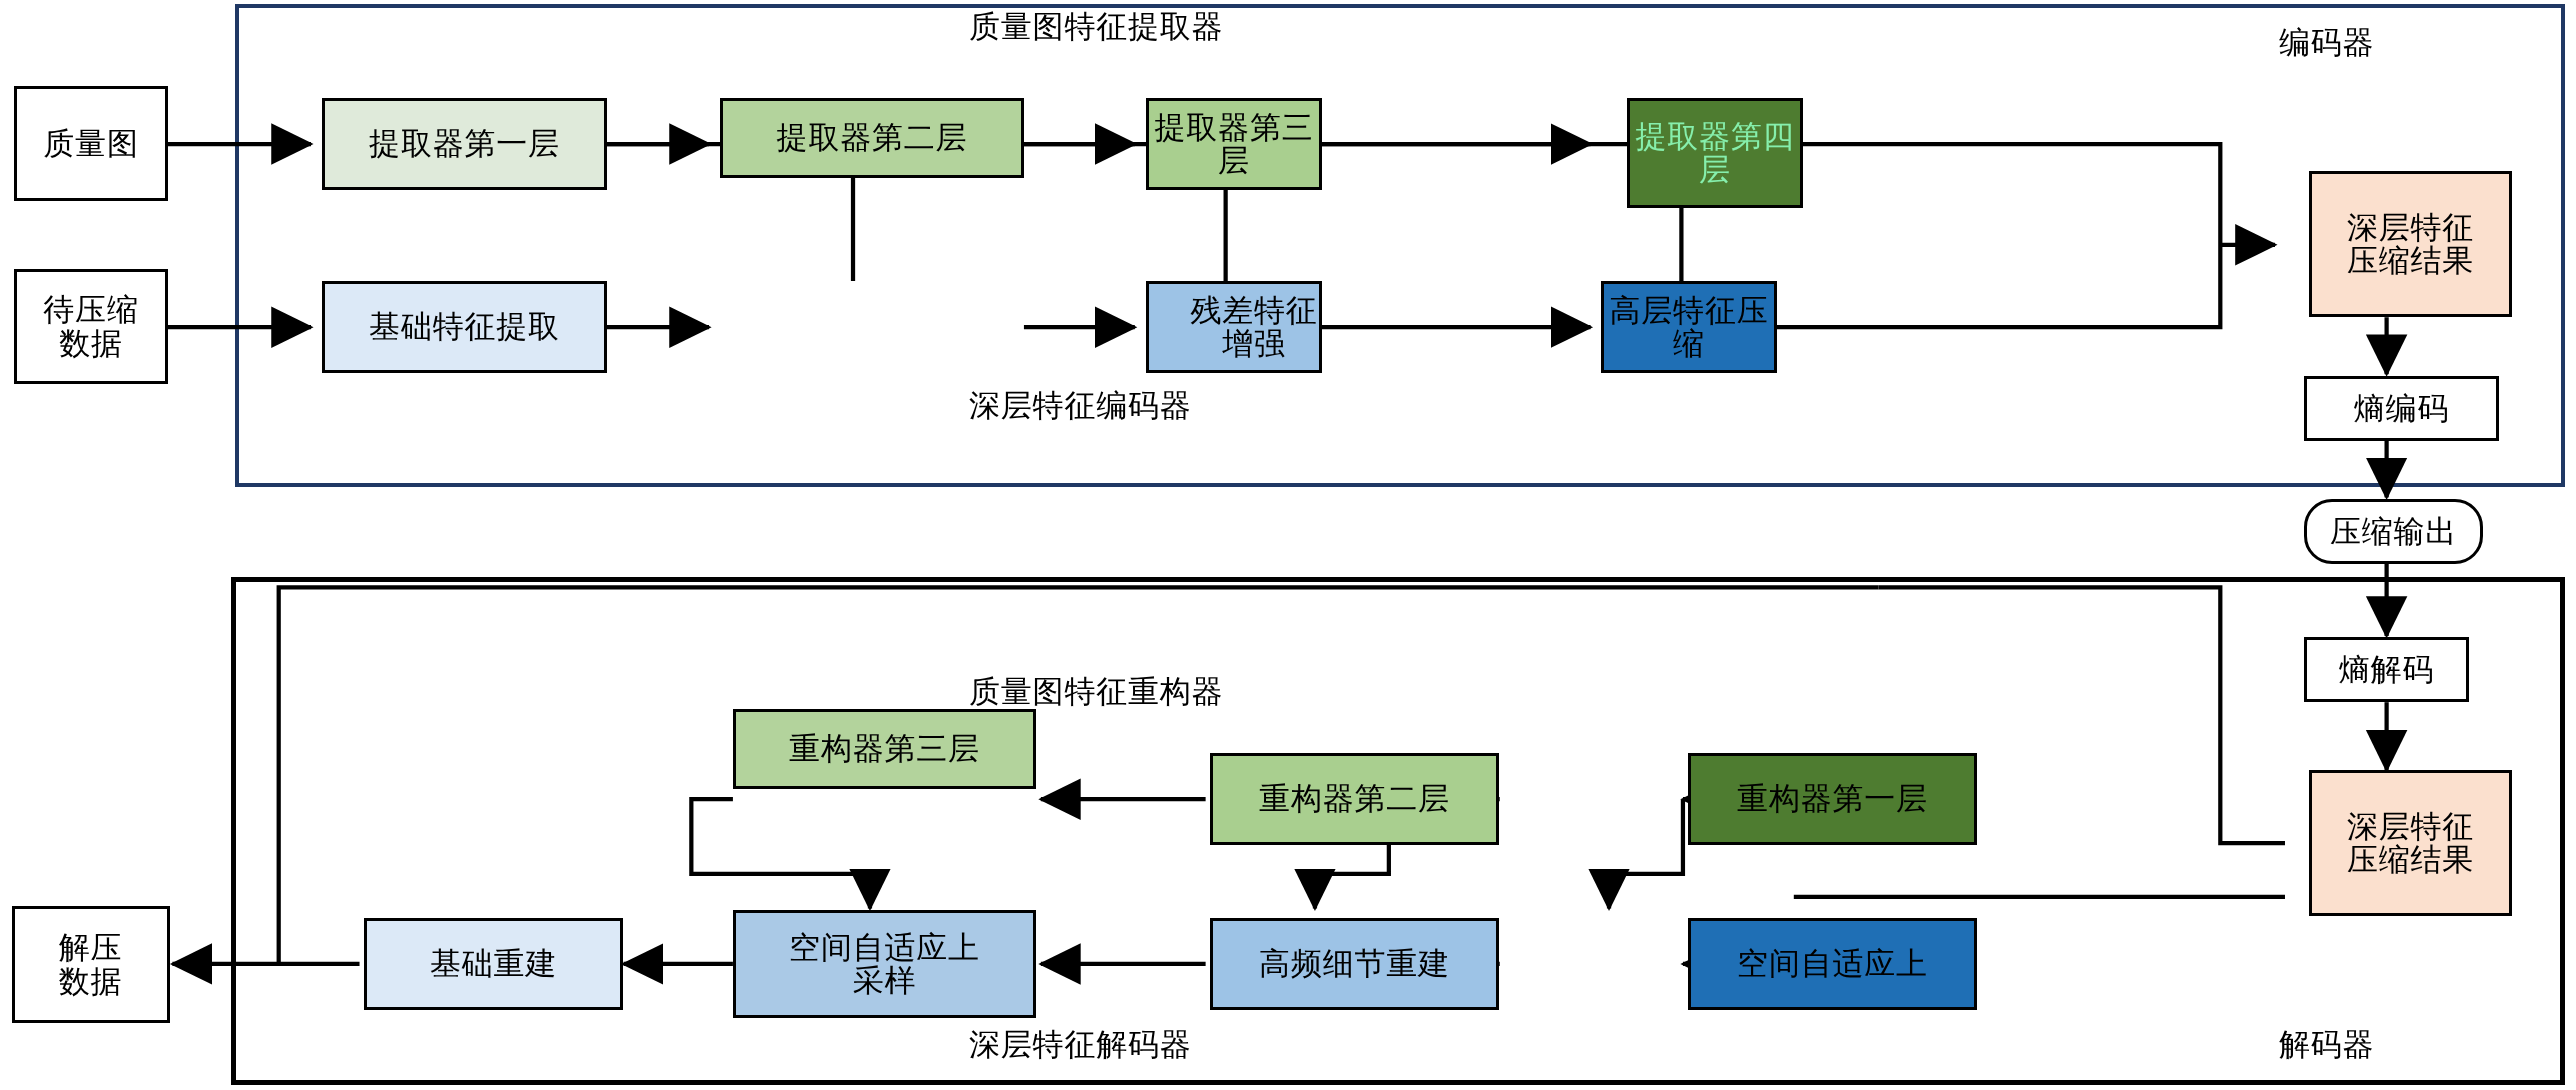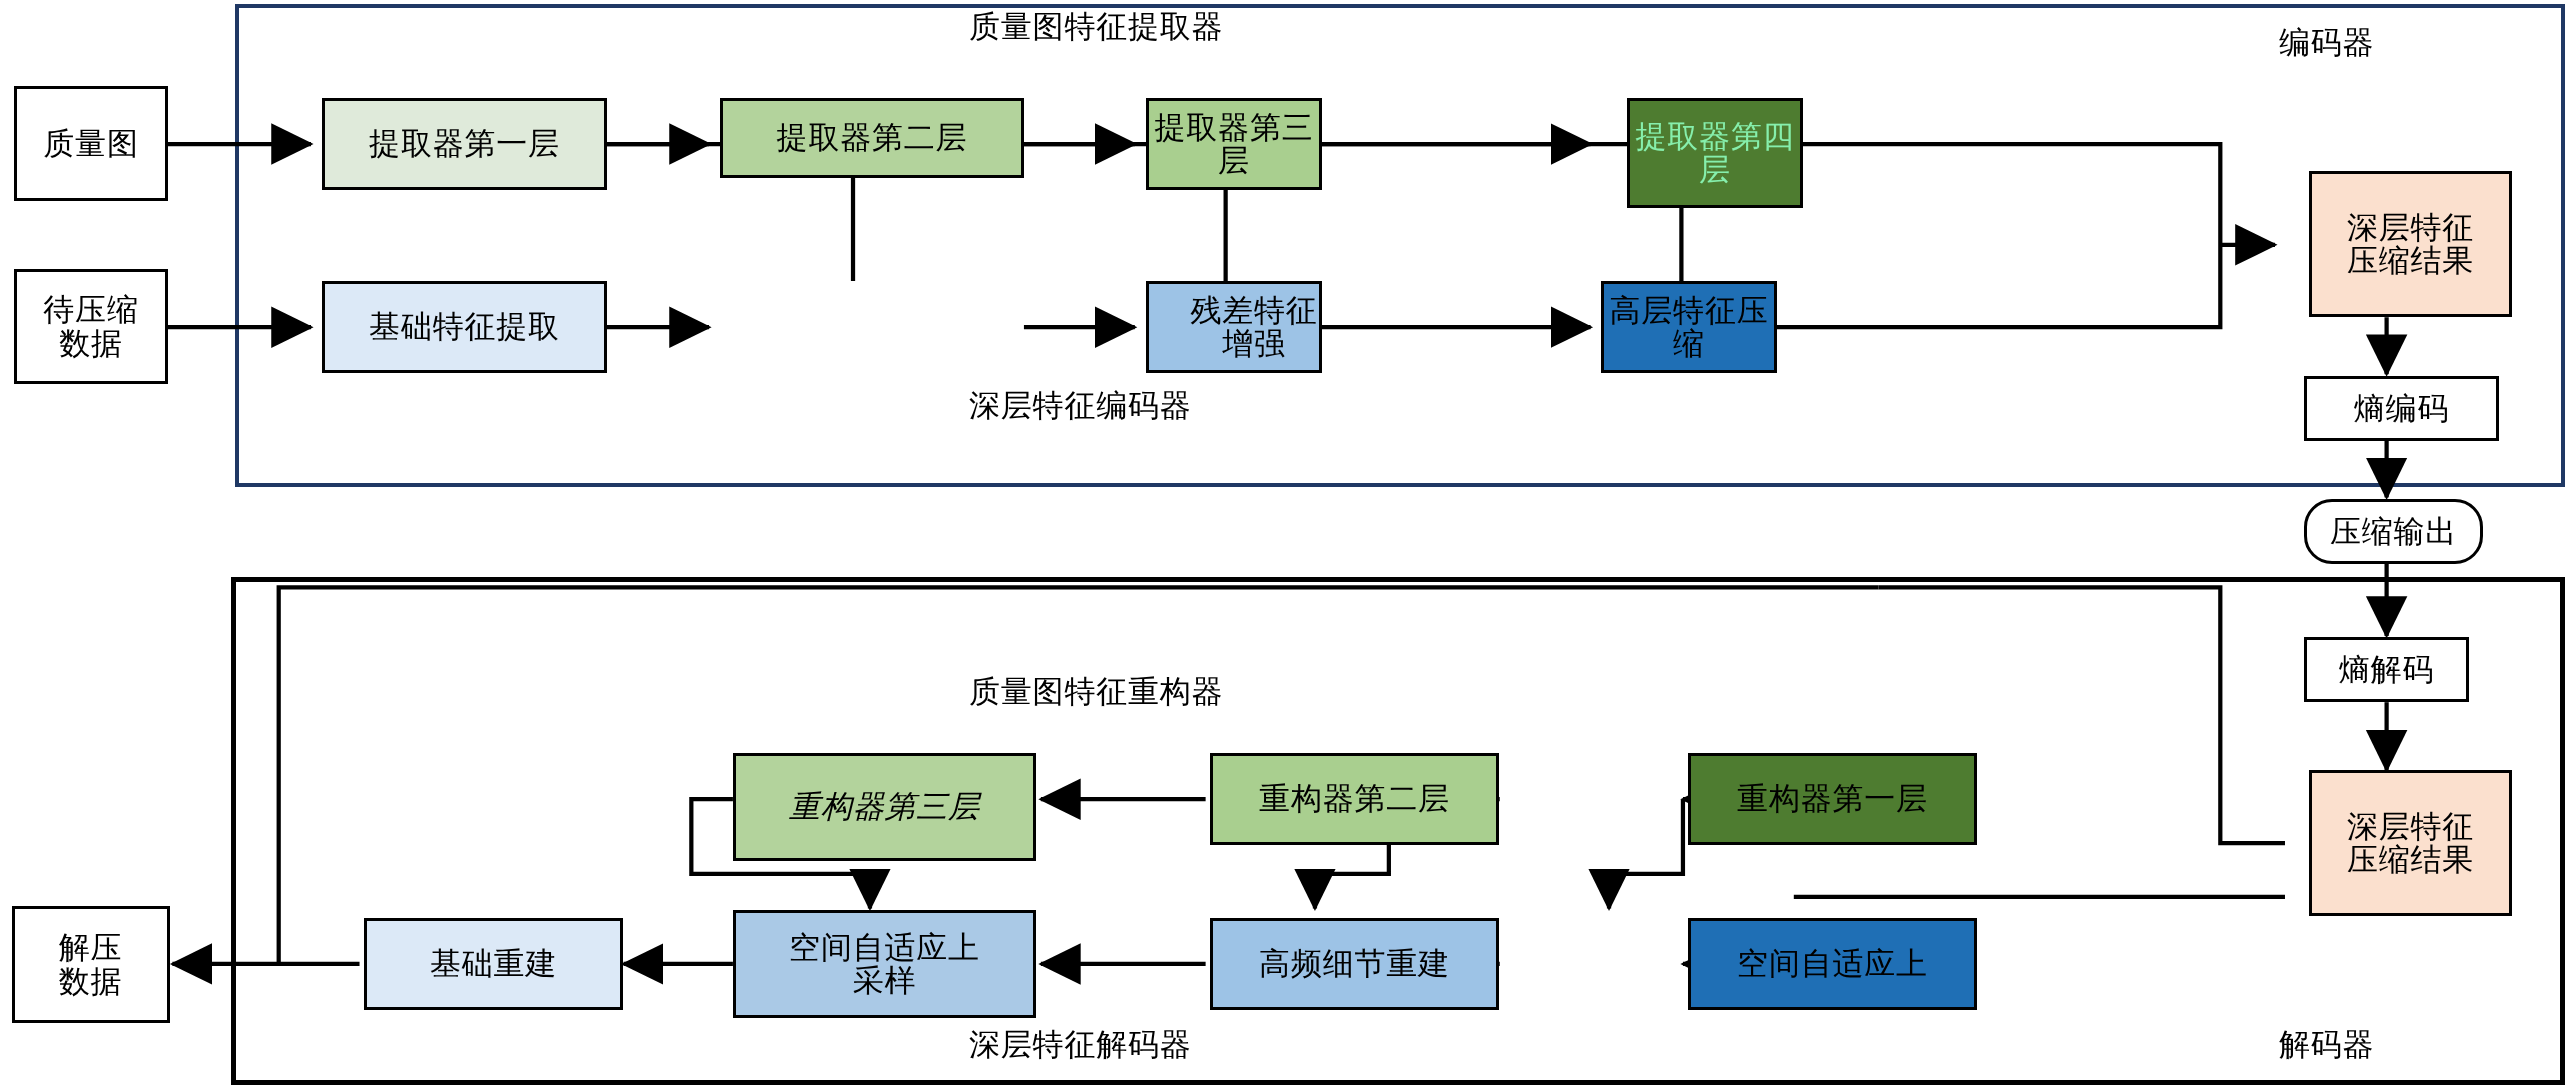--- a/index.html
+++ b/index.html
@@ -119,21 +119,21 @@
 
   <div class="node plain" style="left:2304px;top:376px;width:195px;height:65px;">熵编码</div>
 
   <div class="node plain" style="left:2304px;top:499px;width:179px;height:65px;border-radius:28px;">压缩输出</div>
 
   <div class="node plain" style="left:2304px;top:637px;width:165px;height:65px;">熵解码</div>
 
   <div class="node peach" style="left:2285px;top:770px;width:203px;height:146px;white-space:pre-line;">深层特征
 压缩结果</div>
 
-  <div class="node g2" style="left:733px;top:753px;width:303px;height:108px;font-style:italic;">重构器第三层</div>
+  <div class="node g2" style="left:733px;top:709px;width:303px;height:80px;">重构器第三层</div>
   <div class="node g3" style="left:1210px;top:753px;width:289px;height:92px;">重构器第二层</div>
   <div class="node g4" style="left:1688px;top:753px;width:289px;height:92px;color:#000;">重构器第一层</div>
 
   <div class="node b1" style="left:364px;top:918px;width:259px;height:92px;">基础重建</div>
   <div class="node b2" style="left:733px;top:910px;width:303px;height:108px;white-space:pre-line;">空间自适应上
 采样</div>
   <div class="node b3" style="left:1210px;top:918px;width:289px;height:92px;">高频细节重建</div>
   <div class="node b4" style="left:1688px;top:918px;width:289px;height:92px;">空间自适应上</div>
 
 </div>

